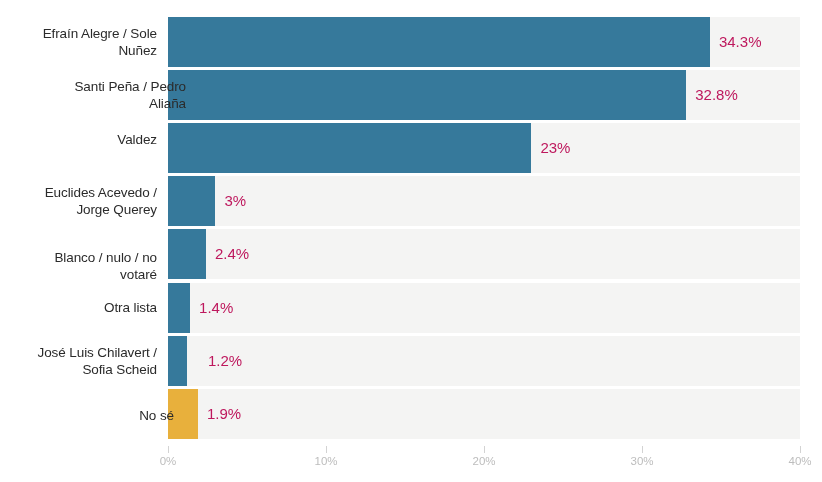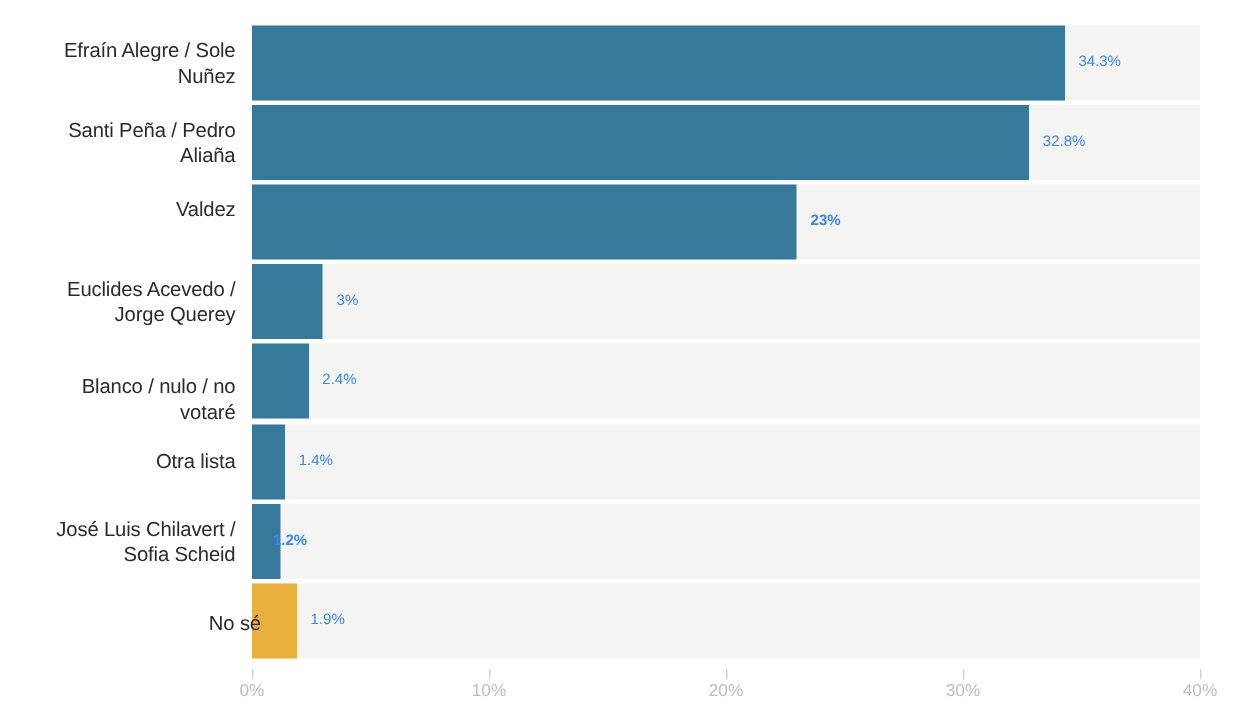--- a/index.html
+++ b/index.html
@@ -53,23 +53,23 @@
     left: 0;
     width: 157px;
     text-align: right;
     font-size: 13.5px;
     line-height: 17px;
     color: #2b2b2b;
     letter-spacing: -0.1px;
   }
   .row-value {
     position: absolute;
-    font-size: 10px;
+    font-size: 15px;
     line-height: 50px;
-    color: #3b82f6;
+    color: #be185d;
     white-space: nowrap;
   }
   
   .axis-layer {
     position: absolute;
     left: 0;
     top: 0;
     width: 822px;
     height: 482px;
   }
@@ -100,33 +100,33 @@
         <div class="row-bar" style="width: 541.94px; background: rgb(54, 121, 155);"></div>
         <div class="row-label" style="top: 8px;">
           <div>Efraín Alegre / Sole</div>
           <div>Nuñez</div>
         </div>
         <div class="row-value" style="left: 718.94px;">34.3%</div>
       </div>
       <div class="row" style="top: 70.1px;">
         <div class="row-track" style="background: rgb(244, 244, 243);"></div>
         <div class="row-bar" style="width: 518.24px; background: rgb(54, 121, 155);"></div>
-        <div class="row-label" style="top: 8px;">
+        <div class="row-label" style="top: 8px; margin-left: 29px;">
           <div>Santi Peña / Pedro</div>
           <div>Aliaña</div>
         </div>
         <div class="row-value" style="left: 695.24px;">32.8%</div>
       </div>
       <div class="row" style="top: 123.2px;">
         <div class="row-track" style="background: rgb(244, 244, 243);"></div>
         <div class="row-bar" style="width: 363.4px; background: rgb(54, 121, 155);"></div>
         <div class="row-label" style="top: 8px;">
           <div>Valdez</div>
         </div>
-        <div class="row-value" style="left: 540.4px; font-weight: bold;">23%</div>
+        <div class="row-value" style="left: 540.4px;">23%</div>
       </div>
       <div class="row" style="top: 176.3px;">
         <div class="row-track" style="background: rgb(244, 244, 243);"></div>
         <div class="row-bar" style="width: 47.4px; background: rgb(54, 121, 155);"></div>
         <div class="row-label" style="top: 8px;">
           <div>Euclides Acevedo /</div>
           <div>Jorge Querey</div>
         </div>
         <div class="row-value" style="left: 224.4px;">3%</div>
       </div>
@@ -147,21 +147,21 @@
         </div>
         <div class="row-value" style="left: 199.12px;">1.4%</div>
       </div>
       <div class="row" style="top: 335.6px;">
         <div class="row-track" style="background: rgb(244, 244, 243);"></div>
         <div class="row-bar" style="width: 18.96px; background: rgb(54, 121, 155);"></div>
         <div class="row-label" style="top: 8px;">
           <div>José Luis Chilavert /</div>
           <div>Sofia Scheid</div>
         </div>
-        <div class="row-value" style="left: 182px; font-weight: bold;">1.2%</div>
+        <div class="row-value" style="left: 208px;">1.2%</div>
       </div>
       <div class="row" style="top: 388.7px;">
         <div class="row-track" style="background: rgb(244, 244, 243);"></div>
         <div class="row-bar" style="width: 30.02px; background: rgb(232, 176, 60);"></div>
         <div class="row-label" style="top: 18px; padding-left: 17px;">
           <div>No sé</div>
         </div>
         <div class="row-value" style="left: 207.02px;">1.9%</div>
       </div>
     </div>

